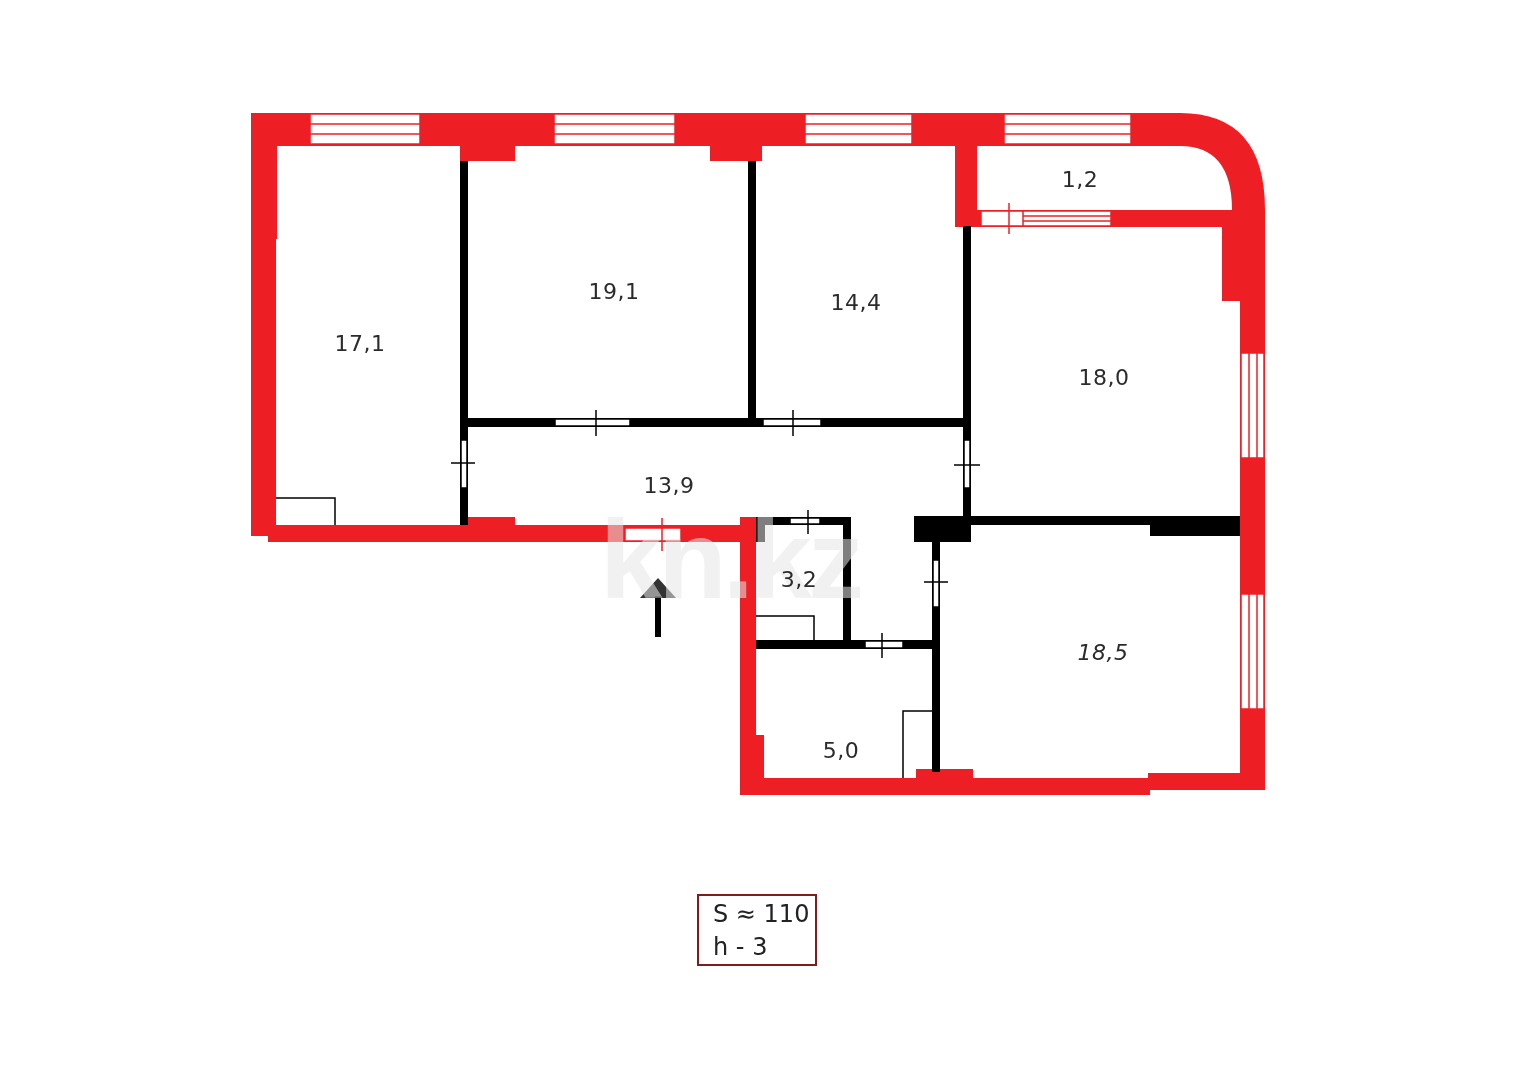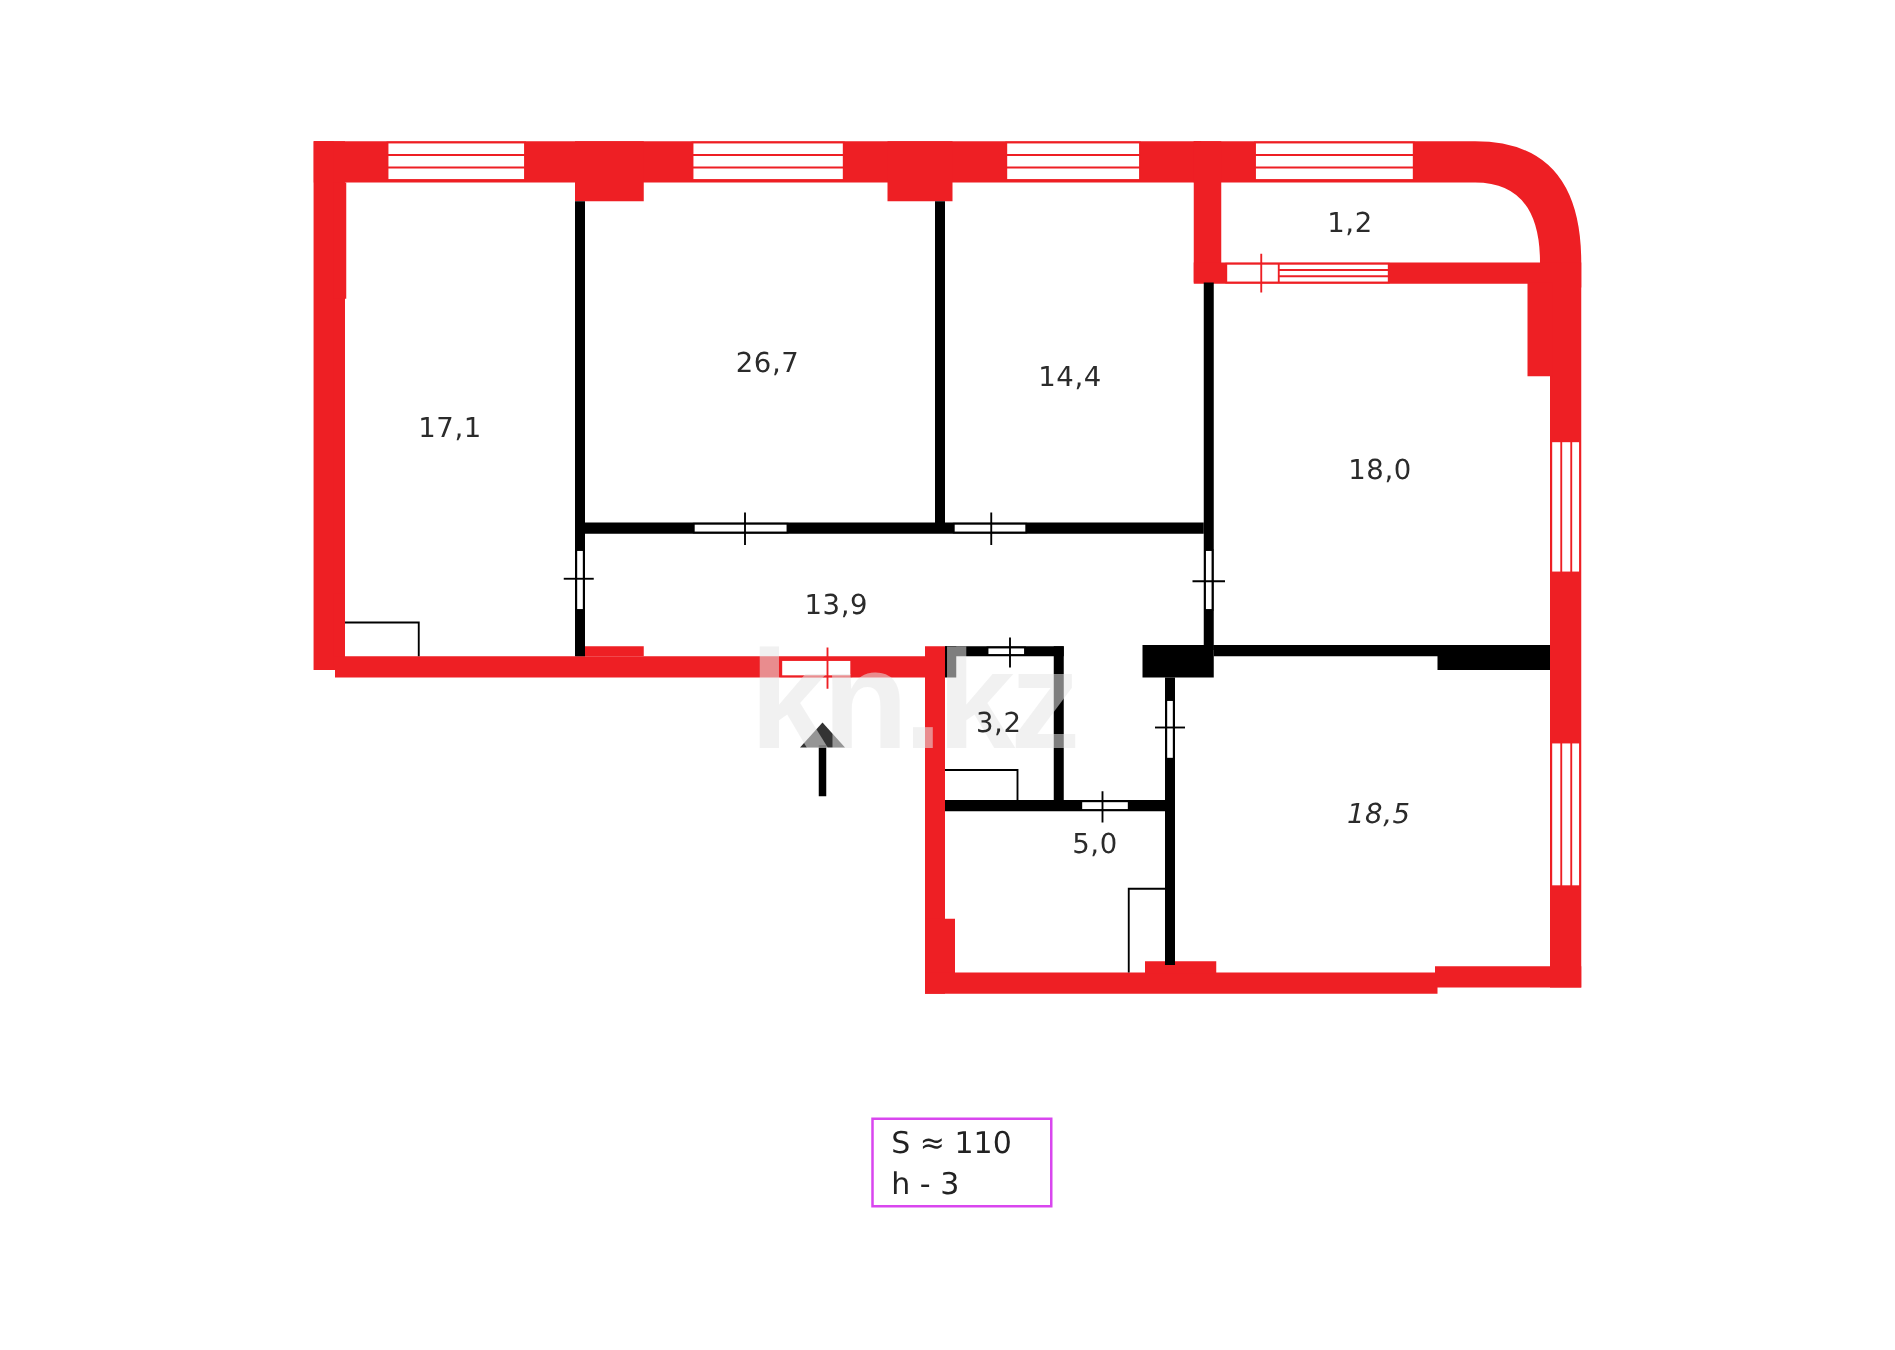--- a/index.html
+++ b/index.html
@@ -1,19 +1,19 @@
 <!DOCTYPE html>
 <html><head>
 <meta charset="utf-8">
 <style>
   html, body { margin: 0; padding: 0; background: #ffffff; }
   body { width: 1516px; height: 1080px; position: relative; overflow: hidden; font-family: "DejaVu Sans", sans-serif; }
   svg.plan { position: absolute; left: 0; top: 0; }
   .room-label { position: absolute; font-family: "DejaVu Sans", sans-serif; font-size: 22px; color: #2b2b2b; transform: translate(-50%, -50%); white-space: nowrap; letter-spacing: 0.5px; }
-  .legend-box { position: absolute; left: 697px; top: 894px; width: 145px; height: 72px; border: 2px solid #d946ef; box-sizing: border-box; padding: 2px 0 0 14px; font-family: "DejaVu Sans", sans-serif; font-size: 24px; line-height: 33px; color: #222; }
+  .legend-box { position: absolute; left: 697px; top: 894px; width: 120px; height: 72px; border: 2px solid #7f1d1d; box-sizing: border-box; padding: 2px 0 0 14px; font-family: "DejaVu Sans", sans-serif; font-size: 24px; line-height: 33px; color: #222; }
   .legend-line { display: block; }
   .watermark { position: absolute; left: 600px; top: 495px; font-family: Liberation Sans, sans-serif; font-size: 112px; font-weight: bold; color: rgba(230,230,230,0.55); letter-spacing: -4px; pointer-events: none; }
 </style>
 </head>
 <body>
 
 <svg class="plan" width="1516" height="1080" viewBox="0 0 1516 1080">
 
   <g fill="#ee1f24">
 
@@ -120,25 +120,25 @@
 
   <g>
     <polygon points="658,578 640,598 676,598" fill="#333"></polygon>
     <rect x="655" y="596" width="6" height="41" fill="#000"></rect>
   </g>
 </svg>
 
 <div class="watermark">kn.kz</div>
 
 <div class="room-label" style="left:360px; top:343px;">17,1</div>
-<div class="room-label" style="left:614px; top:291px;">26,7</div>
+<div class="room-label" style="left:614px; top:291px;">19,1</div>
 <div class="room-label" style="left:856px; top:302px;">14,4</div>
 <div class="room-label" style="left:1080px; top:179px;">1,2</div>
 <div class="room-label" style="left:1104px; top:377px;text-align:center;">18,0</div>
 <div class="room-label" style="left:669px; top:485px;">13,9</div>
 <div class="room-label" style="left:799px; top:579px;">3,2</div>
-<div class="room-label" style="left:841px; top:676px;margin-left:35px;">5,0</div>
+<div class="room-label" style="left:841px; top:750px;">5,0</div>
 <div class="room-label" style="left:1103px; top:652px;font-style:italic;">18,5</div>
 
 <div class="legend-box">
   <span class="legend-line">S ≈ 110</span>
   <span class="legend-line">h - 3</span>
 </div>
 
 </body></html>

